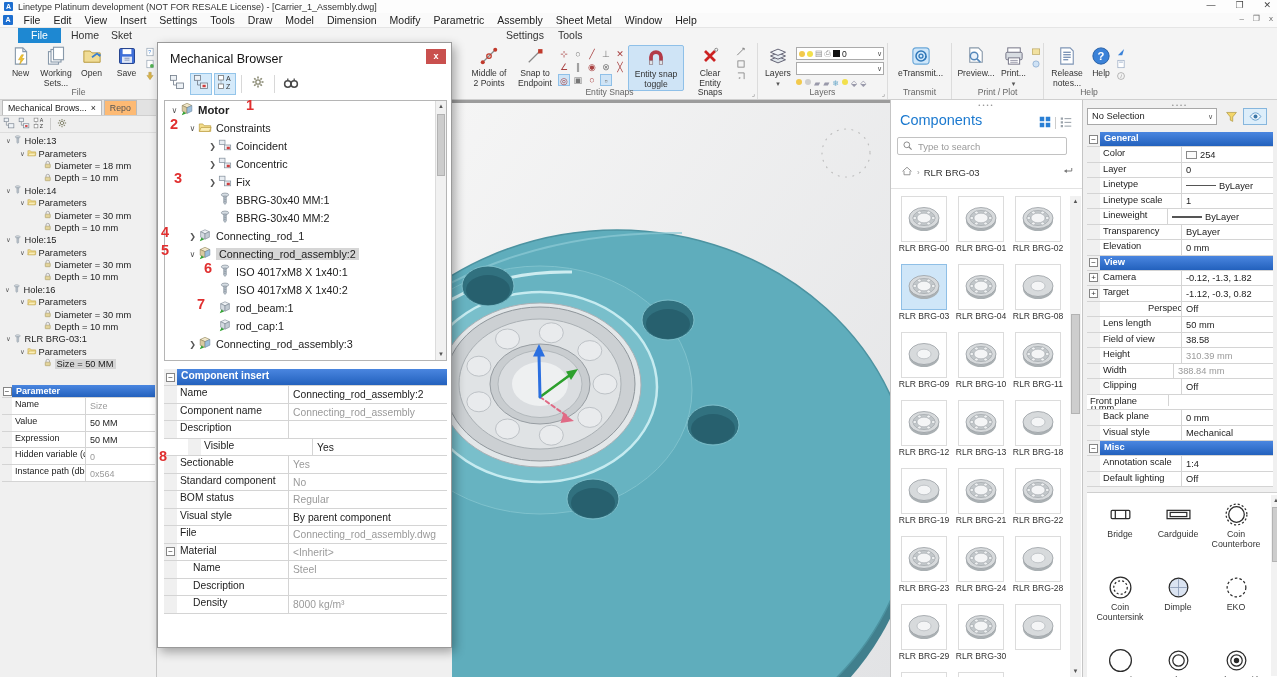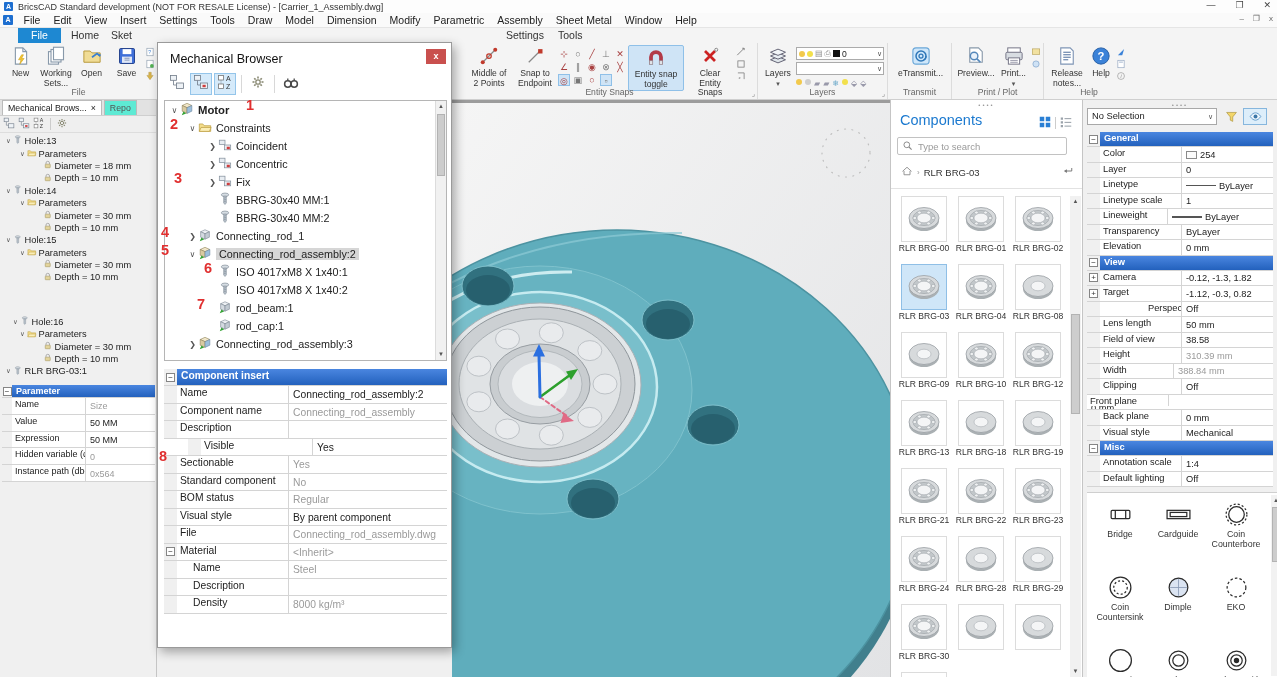--- a/index.html
+++ b/index.html
@@ -46,21 +46,21 @@
   .lmini{font-size:8px;line-height:9px;}
   .swatch-black{width:7px;height:7px;background:#111;}
   .dotc{width:6px;height:6px;border-radius:50%;}
   
   .viewport{position:absolute;left:452px;top:100px;width:438px;height:577px;border-top:3px solid #9c9c9c;}
   .lpanel{position:absolute;left:0;top:100px;width:157px;height:577px;background:#f0f0f0;
     border-right:1px solid #c5c5c5;}
   .ltabs{height:16px;display:flex;background:#e2e2e2;border-bottom:1px solid #cfcfcf;align-items:flex-end;}
   .ltab{font-size:8.8px;padding:2px 5px;background:#fff;border:1px solid #bbb;border-bottom:none;
     margin-left:2px;display:flex;gap:4px;align-items:center;white-space:nowrap;}
-  .ltab.inactive{background:#5eead4;color:#555;overflow:hidden;max-width:34px;}
+  .ltab.inactive{background:#fdba74;color:#555;overflow:hidden;max-width:34px;}
   .ltoolbar{height:17px;display:flex;align-items:center;gap:3px;padding-left:3px;
     border-bottom:1px solid #ddd;background:#efefef;}
   .ltoolbar svg{width:12px;height:12px;}
   .lsep{width:1px;height:12px;background:#ccc;margin:0 2px;}
   #ltree{position:absolute;left:0;top:35px;width:157px;height:242px;overflow:hidden;font-size:9.3px;}
   .ltrow{display:flex;align-items:center;height:12.4px;white-space:nowrap;}
   .ltrow .exp{width:9px;font-size:6.5px;color:#555;text-align:center;flex:none;}
   .ltrow svg{width:9.5px;height:9.5px;flex:none;}
   .ltrow .tlabel{margin-left:2px;}
   .ltrow.sel .tlabel{background:#d5d5d5;padding:0 2px;}
@@ -153,21 +153,21 @@
   .flabel{font-size:8.8px;color:#333;text-align:center;line-height:1.12;margin-top:1px;}
   .fscroll{position:absolute;right:1px;top:2px;width:10px;height:181px;background:#f2f2f2;}
 </style>
 </head>
 <body>
 
 <div class="app">
 
   <div class="titlebar">
     <span class="tb-logo">A</span>
-    <span>BricsCAD Standard development (NOT FOR RESALE License) - [Carrier_1_Assembly.dwg]</span>
+    <span>Linetype Platinum development (NOT FOR RESALE License) - [Carrier_1_Assembly.dwg]</span>
     <span class="tb-controls">
       <span>—</span>
       <span>❐</span>
       <span>✕</span>
     </span>
   </div>
 
   <div class="menubar">
     <span class="mb-logo">A</span>
     <span id="menuitems"><span class="mi">File</span><span class="mi">Edit</span><span class="mi">View</span><span class="mi">Insert</span><span class="mi">Settings</span><span class="mi">Tools</span><span class="mi">Draw</span><span class="mi">Model</span><span class="mi">Dimension</span><span class="mi">Modify</span><span class="mi">Parametric</span><span class="mi">Assembly</span><span class="mi">Sheet Metal</span><span class="mi">Window</span><span class="mi">Help</span></span>
@@ -633,21 +633,21 @@
           <span class="tlabel">Diameter = 30 mm</span>
         </div>
         <div class="ltrow" style="padding-left: 34px;">
           <span class="exp"></span>
           <span><svg viewBox="0 0 16 16">
               <path d="M5 7V5.2a3 3 0 0 1 6 0V7" fill="none" stroke="#8f8f8f" stroke-width="1.1"></path>
               <rect x="3.8" y="7" width="8.4" height="6" rx="0.8" fill="#e3d49c" stroke="#95854a" stroke-width="0.8"></rect>
             </svg></span>
           <span class="tlabel">Depth = 10 mm</span>
         </div>
-        <div class="ltrow" style="padding-left: 11px; margin-top: 32px;">
+        <div class="ltrow" style="padding-left: 3px;">
           <span class="exp">∨</span>
           <span><svg viewBox="0 0 16 16">
               <ellipse cx="8" cy="3.2" rx="4.2" ry="2" fill="#d6dde3" stroke="#75808c" stroke-width="0.7"></ellipse>
               <path d="M6.5 4.6h3v8.2l-1.5 1.4-1.5-1.4z" fill="#b9c3cc" stroke="#75808c" stroke-width="0.6"></path>
             </svg></span>
           <span class="tlabel">Hole:16</span>
         </div>
         <div class="ltrow" style="padding-left: 18px;">
           <span class="exp">∨</span>
           <span><svg viewBox="0 0 16 16">
@@ -917,20 +917,37 @@
               <ellipse cx="20" cy="19" rx="11" ry="7.6" fill="#c2c7ca" stroke="#9aa0a4" stroke-width="0.6"></ellipse>
               <ellipse cx="29.2" cy="19" rx="1.9" ry="1.5" fill="#eff1f2" stroke="#9aa0a4" stroke-width="0.5"></ellipse>
               <ellipse cx="24.6" cy="24.4" rx="1.9" ry="1.5" fill="#eff1f2" stroke="#9aa0a4" stroke-width="0.5"></ellipse>
               <ellipse cx="15.4" cy="24.4" rx="1.9" ry="1.5" fill="#eff1f2" stroke="#9aa0a4" stroke-width="0.5"></ellipse>
               <ellipse cx="10.8" cy="19" rx="1.9" ry="1.5" fill="#eff1f2" stroke="#9aa0a4" stroke-width="0.5"></ellipse>
               <ellipse cx="15.4" cy="13.6" rx="1.9" ry="1.5" fill="#eff1f2" stroke="#9aa0a4" stroke-width="0.5"></ellipse>
               <ellipse cx="24.6" cy="13.6" rx="1.9" ry="1.5" fill="#eff1f2" stroke="#9aa0a4" stroke-width="0.5"></ellipse>
               <ellipse cx="20" cy="19" rx="7" ry="4.8" fill="#f4f5f6" stroke="#a8adb1" stroke-width="0.6"></ellipse>
             </svg>
           </div>
+          <div class="clabel">RLR BRG-11</div>
+        </div>
+        <div class="ctile">
+          <div class="cthumb">
+            <svg width="40" height="40" viewBox="0 0 40 40">
+              <ellipse cx="20" cy="21.5" rx="15" ry="10.5" fill="#aab0b3"></ellipse>
+              <ellipse cx="20" cy="19" rx="15" ry="10.5" fill="#d7dadc" stroke="#9aa0a4" stroke-width="0.8"></ellipse>
+              <ellipse cx="20" cy="19" rx="11" ry="7.6" fill="#c2c7ca" stroke="#9aa0a4" stroke-width="0.6"></ellipse>
+              <ellipse cx="29.2" cy="19" rx="1.9" ry="1.5" fill="#eff1f2" stroke="#9aa0a4" stroke-width="0.5"></ellipse>
+              <ellipse cx="24.6" cy="24.4" rx="1.9" ry="1.5" fill="#eff1f2" stroke="#9aa0a4" stroke-width="0.5"></ellipse>
+              <ellipse cx="15.4" cy="24.4" rx="1.9" ry="1.5" fill="#eff1f2" stroke="#9aa0a4" stroke-width="0.5"></ellipse>
+              <ellipse cx="10.8" cy="19" rx="1.9" ry="1.5" fill="#eff1f2" stroke="#9aa0a4" stroke-width="0.5"></ellipse>
+              <ellipse cx="15.4" cy="13.6" rx="1.9" ry="1.5" fill="#eff1f2" stroke="#9aa0a4" stroke-width="0.5"></ellipse>
+              <ellipse cx="24.6" cy="13.6" rx="1.9" ry="1.5" fill="#eff1f2" stroke="#9aa0a4" stroke-width="0.5"></ellipse>
+              <ellipse cx="20" cy="19" rx="7" ry="4.8" fill="#f4f5f6" stroke="#a8adb1" stroke-width="0.6"></ellipse>
+            </svg>
+          </div>
           <div class="clabel">RLR BRG-12</div>
         </div>
         <div class="ctile">
           <div class="cthumb">
             <svg width="40" height="40" viewBox="0 0 40 40">
               <ellipse cx="20" cy="21.5" rx="15" ry="10.5" fill="#aab0b3"></ellipse>
               <ellipse cx="20" cy="19" rx="15" ry="10.5" fill="#d7dadc" stroke="#9aa0a4" stroke-width="0.8"></ellipse>
               <ellipse cx="20" cy="19" rx="11" ry="7.6" fill="#c2c7ca" stroke="#9aa0a4" stroke-width="0.6"></ellipse>
               <ellipse cx="29.2" cy="19" rx="1.9" ry="1.5" fill="#eff1f2" stroke="#9aa0a4" stroke-width="0.5"></ellipse>
               <ellipse cx="24.6" cy="24.4" rx="1.9" ry="1.5" fill="#eff1f2" stroke="#9aa0a4" stroke-width="0.5"></ellipse>

